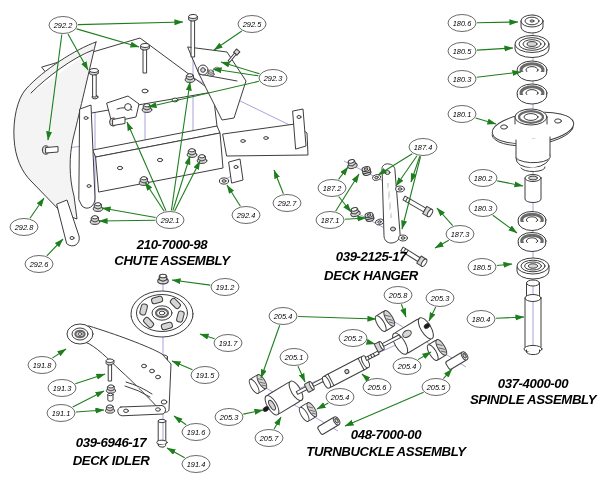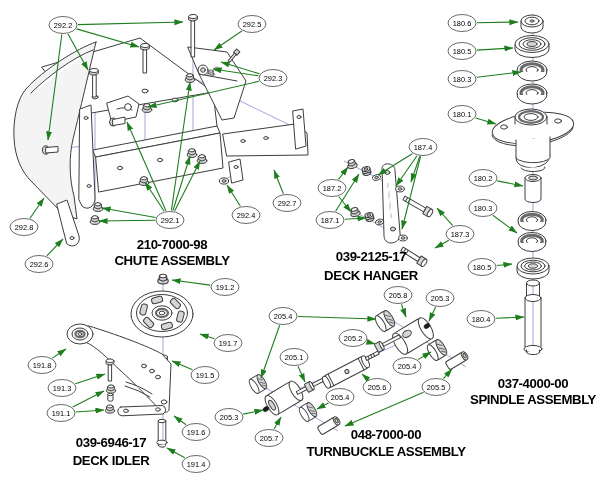--- a/index.html
+++ b/index.html
@@ -1,20 +1,20 @@
 <!DOCTYPE html>
 <html style="--green: #1e7e1e; --line: #3e3e3e; --blue: #9a9ad8; --ink: #000000; --bg: #ffffff;"><head>
 <meta charset="utf-8">
 <style>
   :root{
     --green:#1e7e1e; --line:#3e3e3e; --blue:#9a9ad8; --ink:#000000; --bg:#ffffff;
   }
   html,body{margin:0;padding:0;background:var(--bg);}
   #stage{position:relative;width:600px;height:493px;background:var(--bg);overflow:hidden;
-         font-family:"Liberation Sans", sans-serif;}
+         font-family:"Liberation Sans", sans-serif;font-style:italic;}
   svg{position:absolute;left:0;top:0;}
   .part{stroke:var(--line);stroke-width:1;fill:#ffffff;stroke-linejoin:round;stroke-linecap:round;}
   .pfill{fill:#f4f4f4;}
   .dark{fill:#d6d6d6;}
   .vdark{fill:#1a1a1a;stroke:var(--line);stroke-width:.7;}
   .ring{fill:none;stroke:#6a6a6a;stroke-width:3;}
   .ring2{fill:none;stroke:#6a6a6a;stroke-width:2.2;}
   .guide{stroke:var(--blue);stroke-width:.9;fill:none;}
   .leader{stroke:var(--green);stroke-width:1.1;fill:none;}
   .bubble{fill:#ffffff;stroke:#5a5a5a;stroke-width:.9;}

